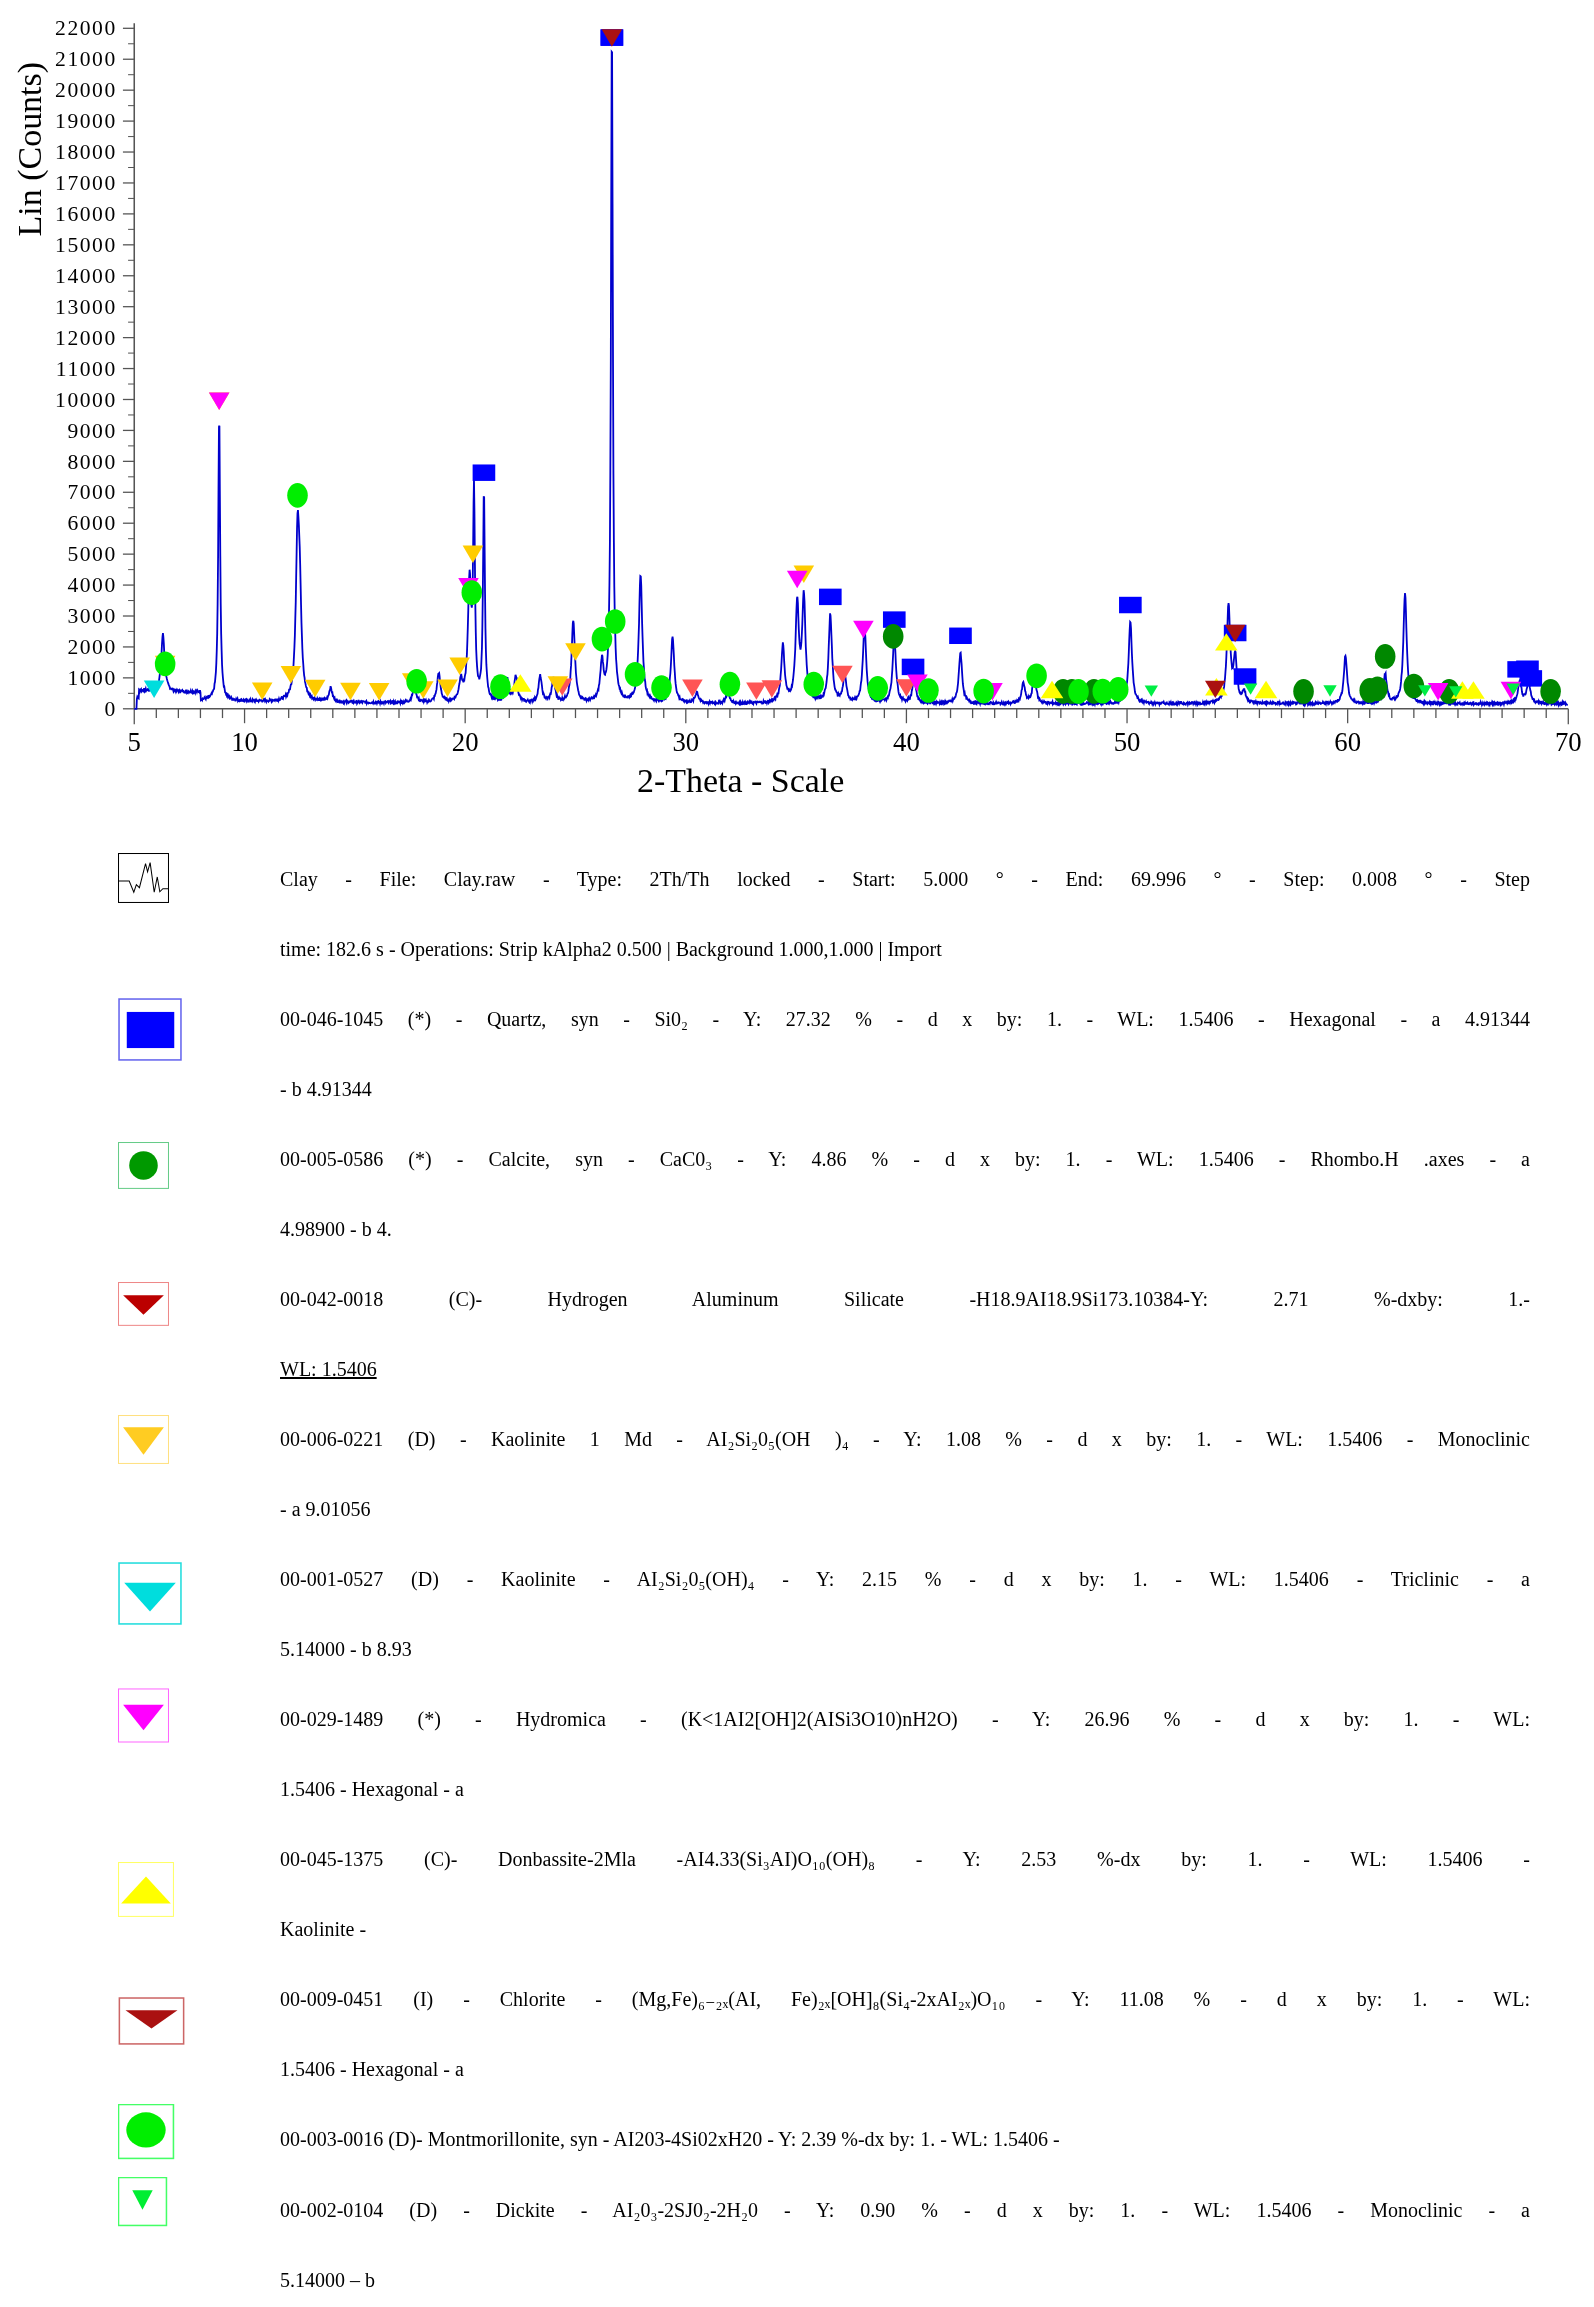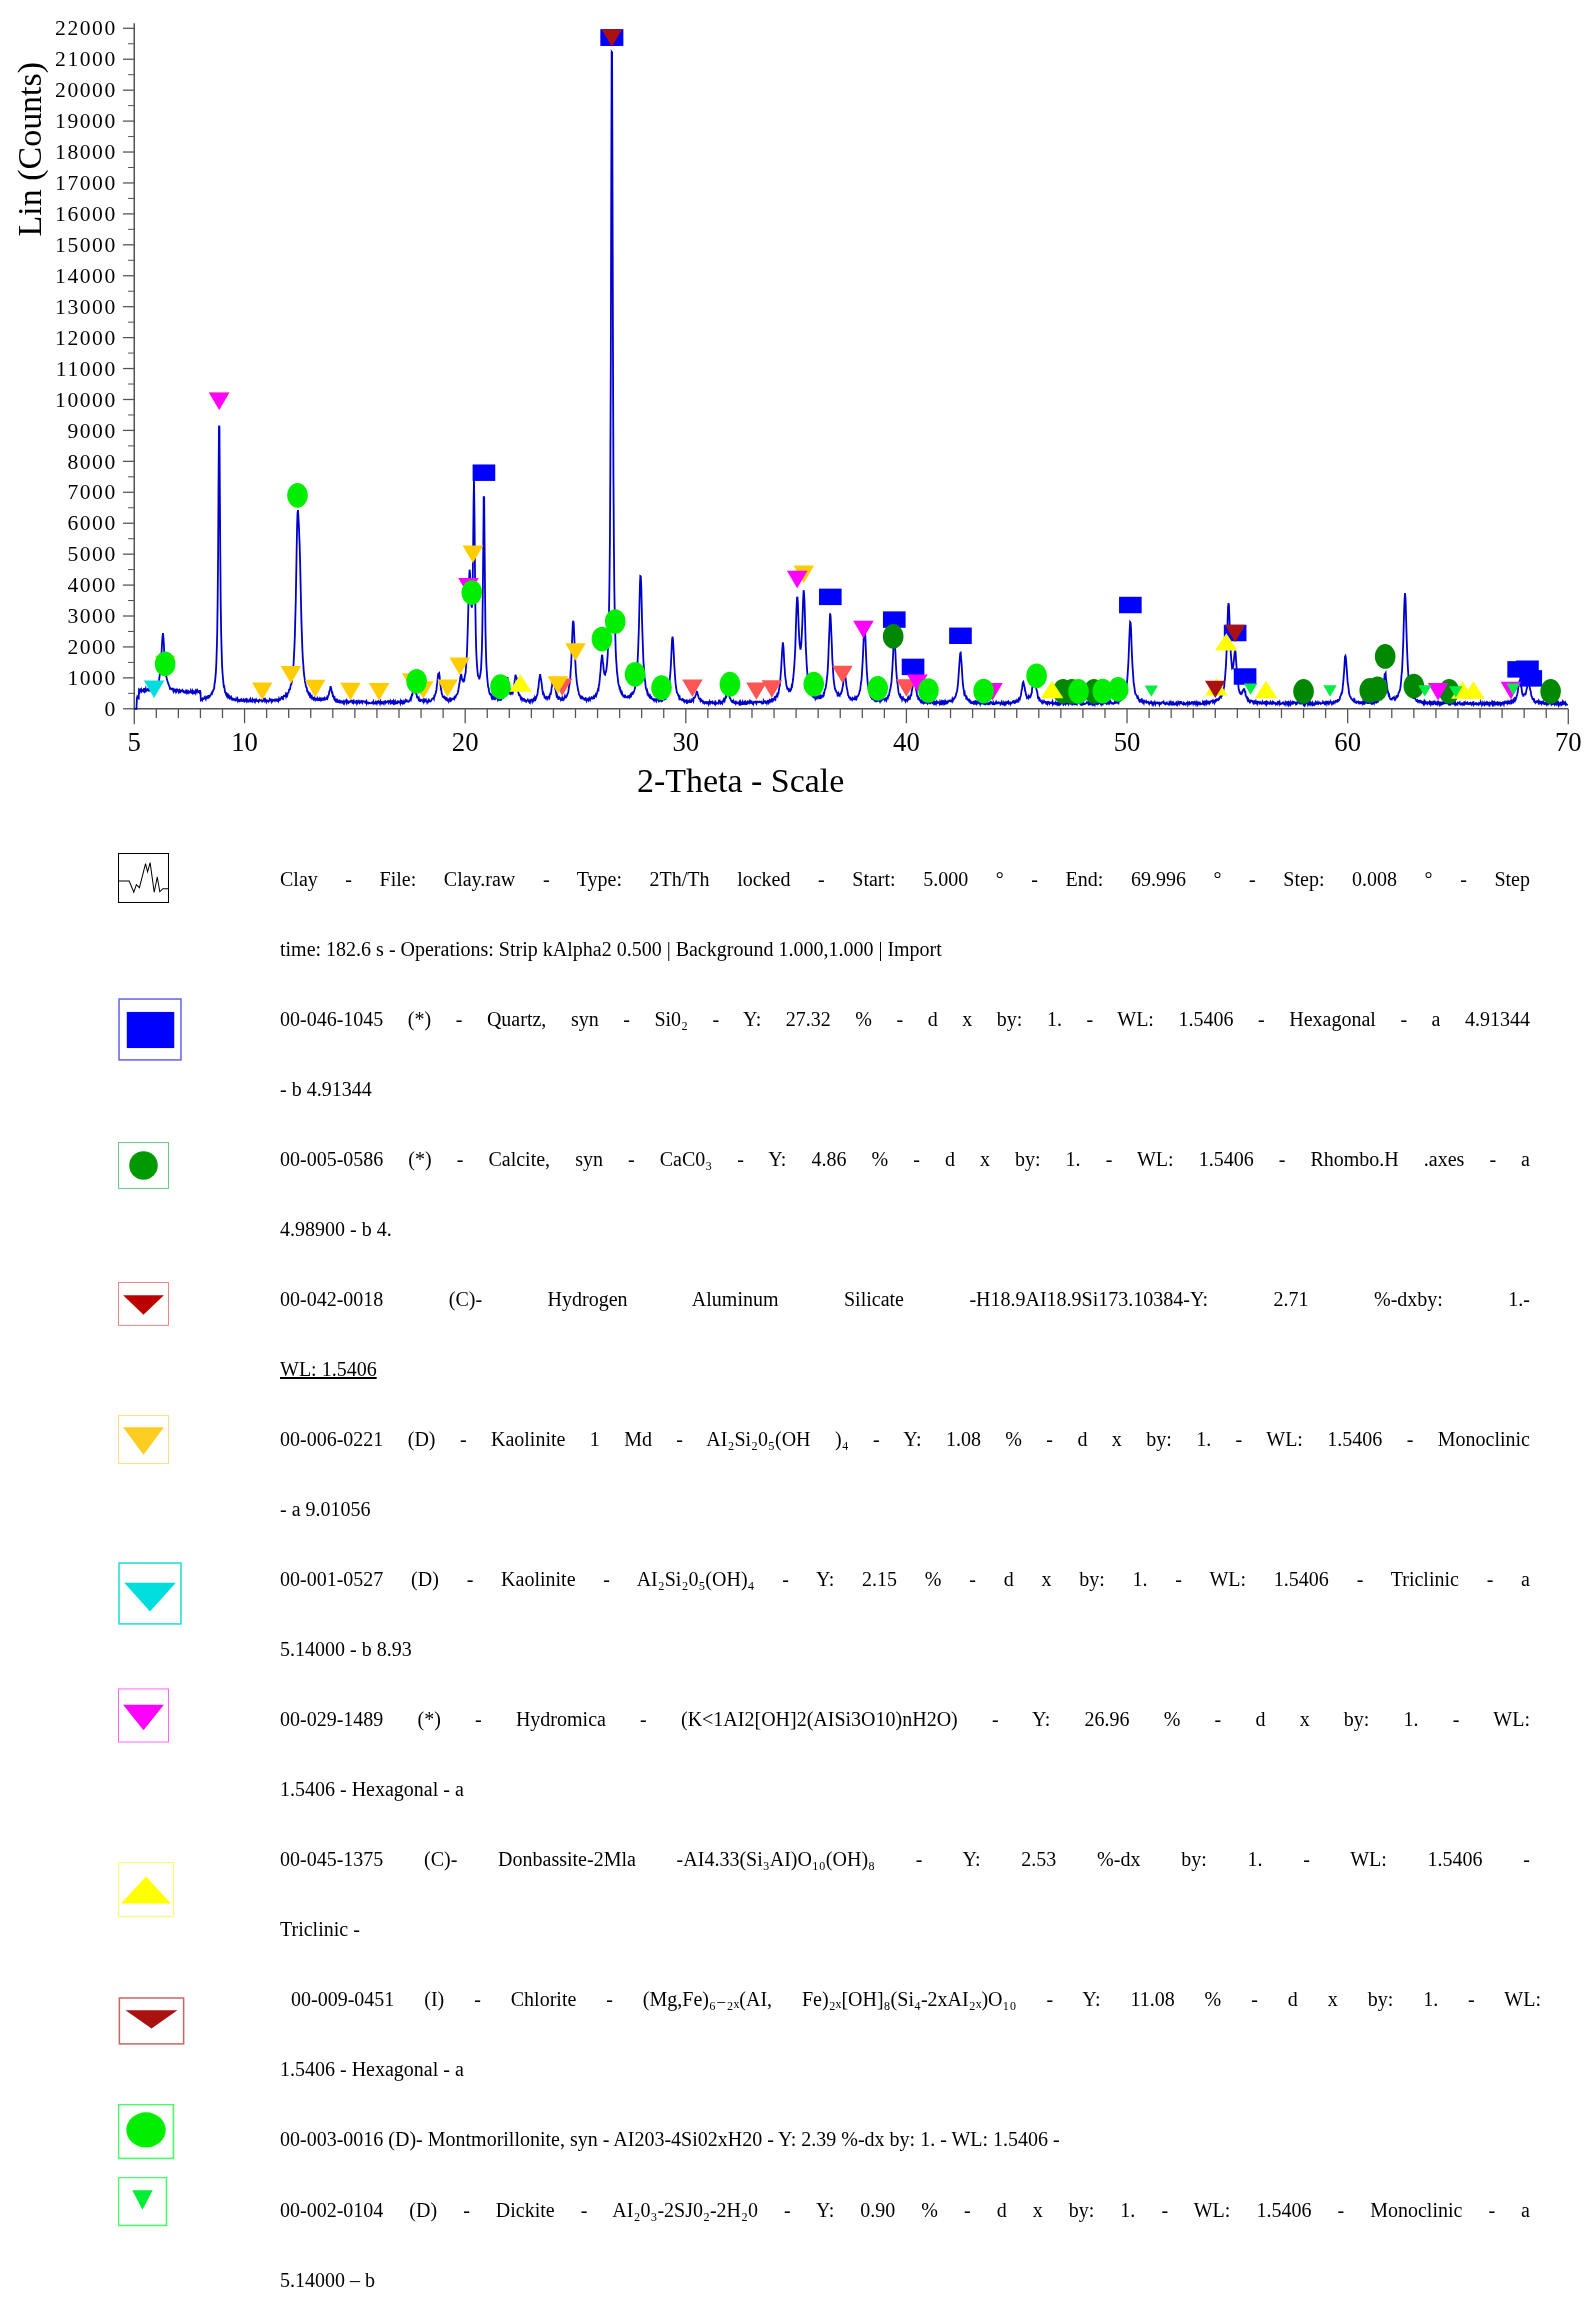--- a/index.html
+++ b/index.html
@@ -313,28 +313,28 @@
         </svg></div>
       <div class="legend-text" style="top: 0px; text-align: justify; text-align-last: justify;">00-029-1489 (*) - Hydromica - (K&lt;1AI2[OH]2(AISi3O10)nH2O) - Y: 26.96 % - d x by: 1. - WL:</div>
       <div class="legend-text" style="top: 70px; text-align: left; text-align-last: left;">1.5406 - Hexagonal - a</div>
     </div>
     <div class="legend-row" style="top: 980px;">
       <div class="legend-icon" style="top: 38px;"><svg width="57" height="57" viewBox="0 0 110 110">
           <rect x="1" y="1" width="106" height="104" fill="#fff" stroke="#ffff66" stroke-width="2"></rect>
           <polygon points="6,80 102,80 54,28" fill="#ffff00"></polygon>
         </svg></div>
       <div class="legend-text" style="top: 0px; text-align: justify; text-align-last: justify;">00-045-1375 (C)- Donbassite-2Mla -AI4.33(Si₃AI)O₁₀(OH)₈ - Y: 2.53 %-dx by: 1. - WL: 1.5406 -</div>
-      <div class="legend-text" style="top: 70px; text-align: left; text-align-last: left;">Triclinic -</div>
+      <div class="legend-text" style="top: 70px; text-align: left; text-align-last: left;">Kaolinite -</div>
     </div>
     <div class="legend-row" style="top: 1120px;">
       <div class="legend-icon" style="top: 33px;"><svg width="67" height="51" viewBox="0 0 130 100">
           <rect x="2" y="2" width="126" height="90" fill="#fff" stroke="#cc6666" stroke-width="3"></rect>
           <polygon points="14,26 116,26 65,62" fill="#aa1111"></polygon>
         </svg></div>
-      <div class="legend-text" style="top: 0px; text-align: justify; text-align-last: justify; margin-left: 11px;">00-009-0451 (I) - Chlorite - (Mg,Fe)₆₋₂ₓ(AI, Fe)₂ₓ[OH]₈(Si₄-2xAI₂ₓ)O₁₀ - Y: 11.08 % - d x by: 1. - WL:</div>
+      <div class="legend-text" style="top: 0px; text-align: justify; text-align-last: justify;">00-009-0451 (I) - Chlorite - (Mg,Fe)₆₋₂ₓ(AI, Fe)₂ₓ[OH]₈(Si₄-2xAI₂ₓ)O₁₀ - Y: 11.08 % - d x by: 1. - WL:</div>
       <div class="legend-text" style="top: 70px; text-align: left; text-align-last: left;">1.5406 - Hexagonal - a</div>
     </div>
     <div class="legend-row" style="top: 1260px;">
       <div class="legend-icon" style="top: 0px;"><svg width="57" height="57" viewBox="0 0 110 110">
           <rect x="1" y="1" width="106" height="104" fill="#fff" stroke="#44ff66" stroke-width="3"></rect>
           <ellipse cx="54" cy="50" rx="38" ry="34" fill="#00ee00"></ellipse>
         </svg></div>
       <div class="legend-text" style="top: 0px; text-align: left; text-align-last: left;">00-003-0016 (D)- Montmorillonite, syn - AI203-4Si02xH20 - Y: 2.39 %-dx by: 1. - WL: 1.5406 -</div>
     </div>
     <div class="legend-row" style="top: 1331px;">

